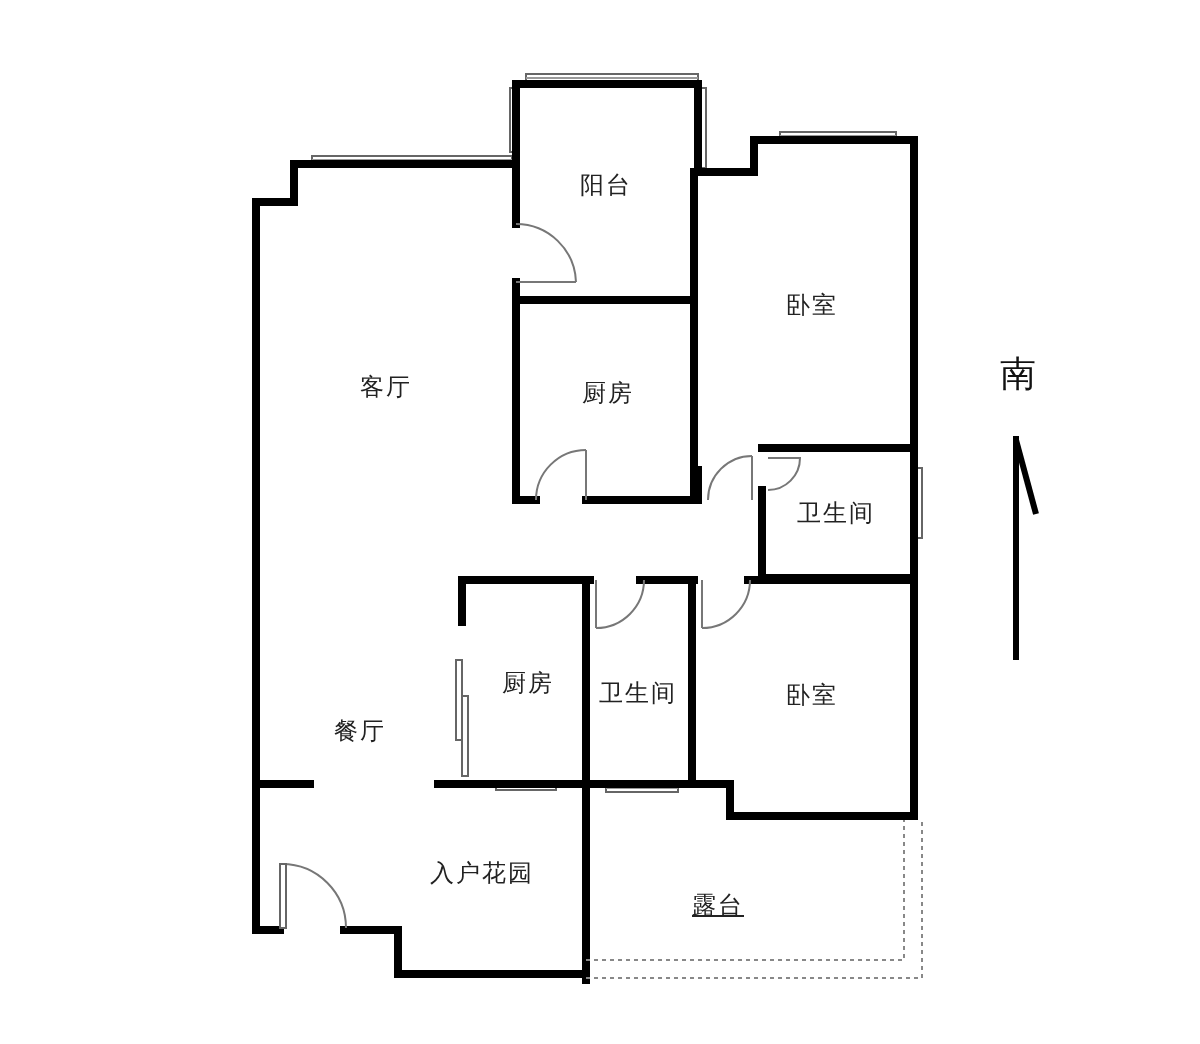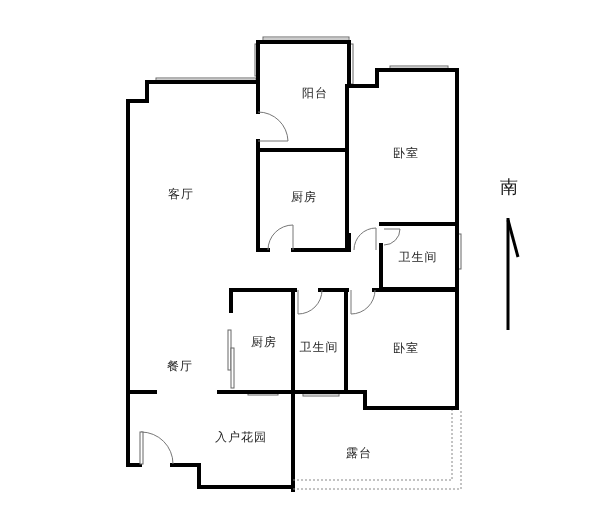--- a/index.html
+++ b/index.html
@@ -111,24 +111,24 @@
     <polyline class="dot" points="293,480 452,480 452,410"></polyline>
     <polyline class="dot" points="293,489 461,489 461,410"></polyline>
   </g>
 
   <g>
     <line x1="508" y1="330" x2="508" y2="218" stroke="#000" stroke-width="3"></line>
     <line x1="508" y1="220" x2="518" y2="257" stroke="#000" stroke-width="3"></line>
   </g>
 </svg>
 
-<div class="label" style="left:303px;top:93px;margin-left:12px;">阳台</div>
+<div class="label" style="left:303px;top:93px;">阳台</div>
 <div class="label" style="left:406px;top:153px;">卧室</div>
-<div class="label" style="left:181px;top:194px;">客厅</div>
+<div class="label" style="left:193px;top:194px;">客厅</div>
 <div class="label" style="left:304px;top:197px;">厨房</div>
 <div class="label" style="left:418px;top:257px;">卫生间</div>
 <div class="label" style="left:180px;top:366px;">餐厅</div>
 <div class="label" style="left:264px;top:342px;">厨房</div>
 <div class="label" style="left:319px;top:347px;">卫生间</div>
 <div class="label" style="left:406px;top:348px;">卧室</div>
 <div class="label" style="left:241px;top:437px;">入户花园</div>
-<div class="label" style="left:359px;top:453px;">露台</div>
+<div class="label" style="left:359px;top:453px;text-decoration:underline;">露台</div>
 <div class="compass-label" style="left:509px;top:187px;">南</div>
 
 </body></html>

